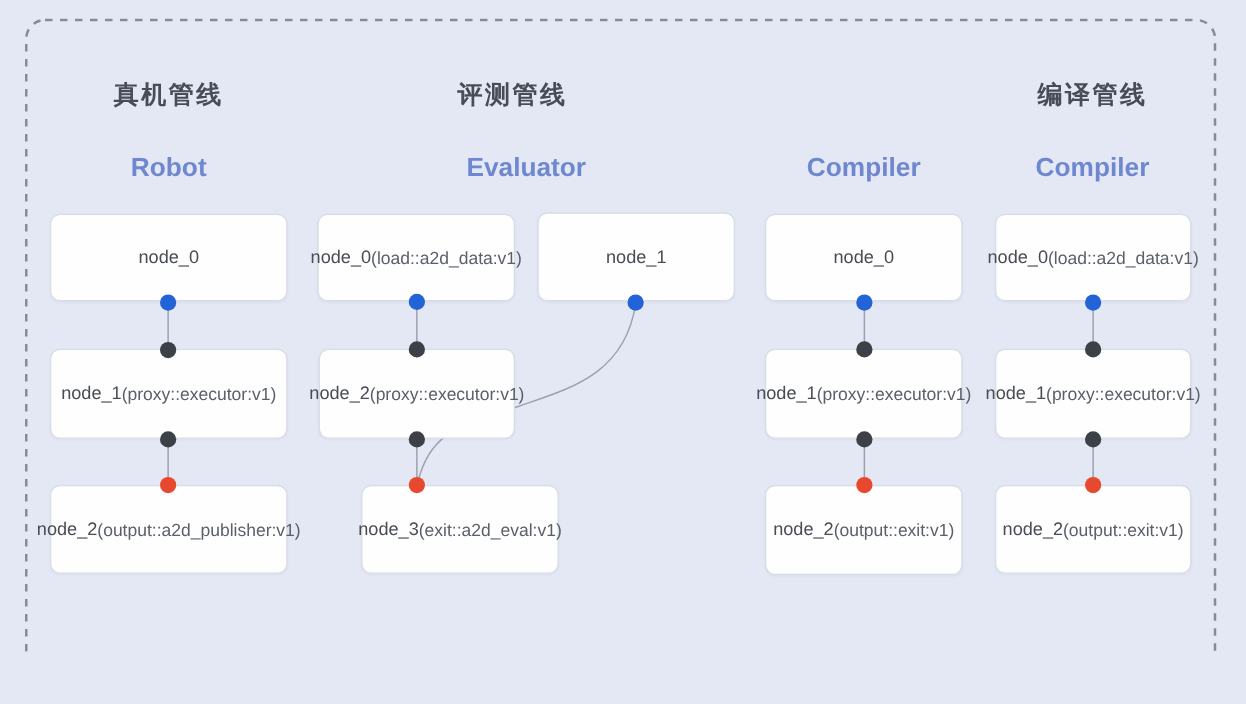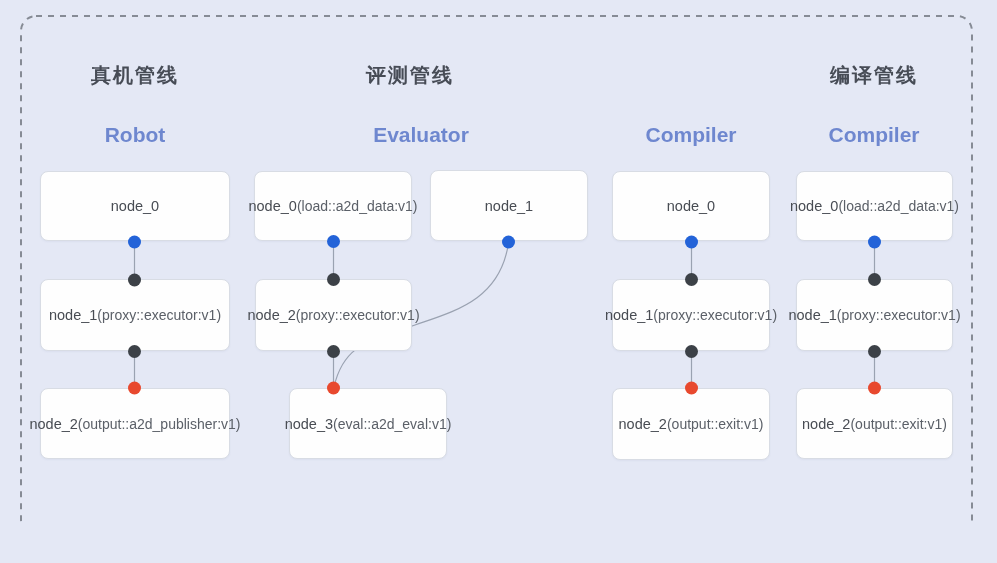--- a/index.html
+++ b/index.html
@@ -117,21 +117,21 @@
   </div>
   <div class="node-box" style="left:430px; top:170px; width:158px; height:71px;">
     <div class="node-title">node_1</div>
   </div>
   <div class="node-box" style="left:255px; top:279px; width:157px; height:72px;">
     <div class="node-title">node_2</div>
     <div class="node-subtitle">(proxy::executor:v1)</div>
   </div>
   <div class="node-box" style="left:254px; top:388px; width:158px; height:71px;margin-left:35px;">
     <div class="node-title">node_3</div>
-    <div class="node-subtitle">(eval::a2d_eval:v1)</div>
+    <div class="node-subtitle">(exit::a2d_eval:v1)</div>
   </div>
 
   <div class="node-box" style="left:612px; top:171px; width:158px; height:70px;">
     <div class="node-title">node_0</div>
   </div>
   <div class="node-box" style="left:612px; top:279px; width:158px; height:72px;">
     <div class="node-title">node_1</div>
     <div class="node-subtitle">(proxy::executor:v1)</div>
   </div>
   <div class="node-box" style="left:612px; top:388px; width:158px; height:72px;">

